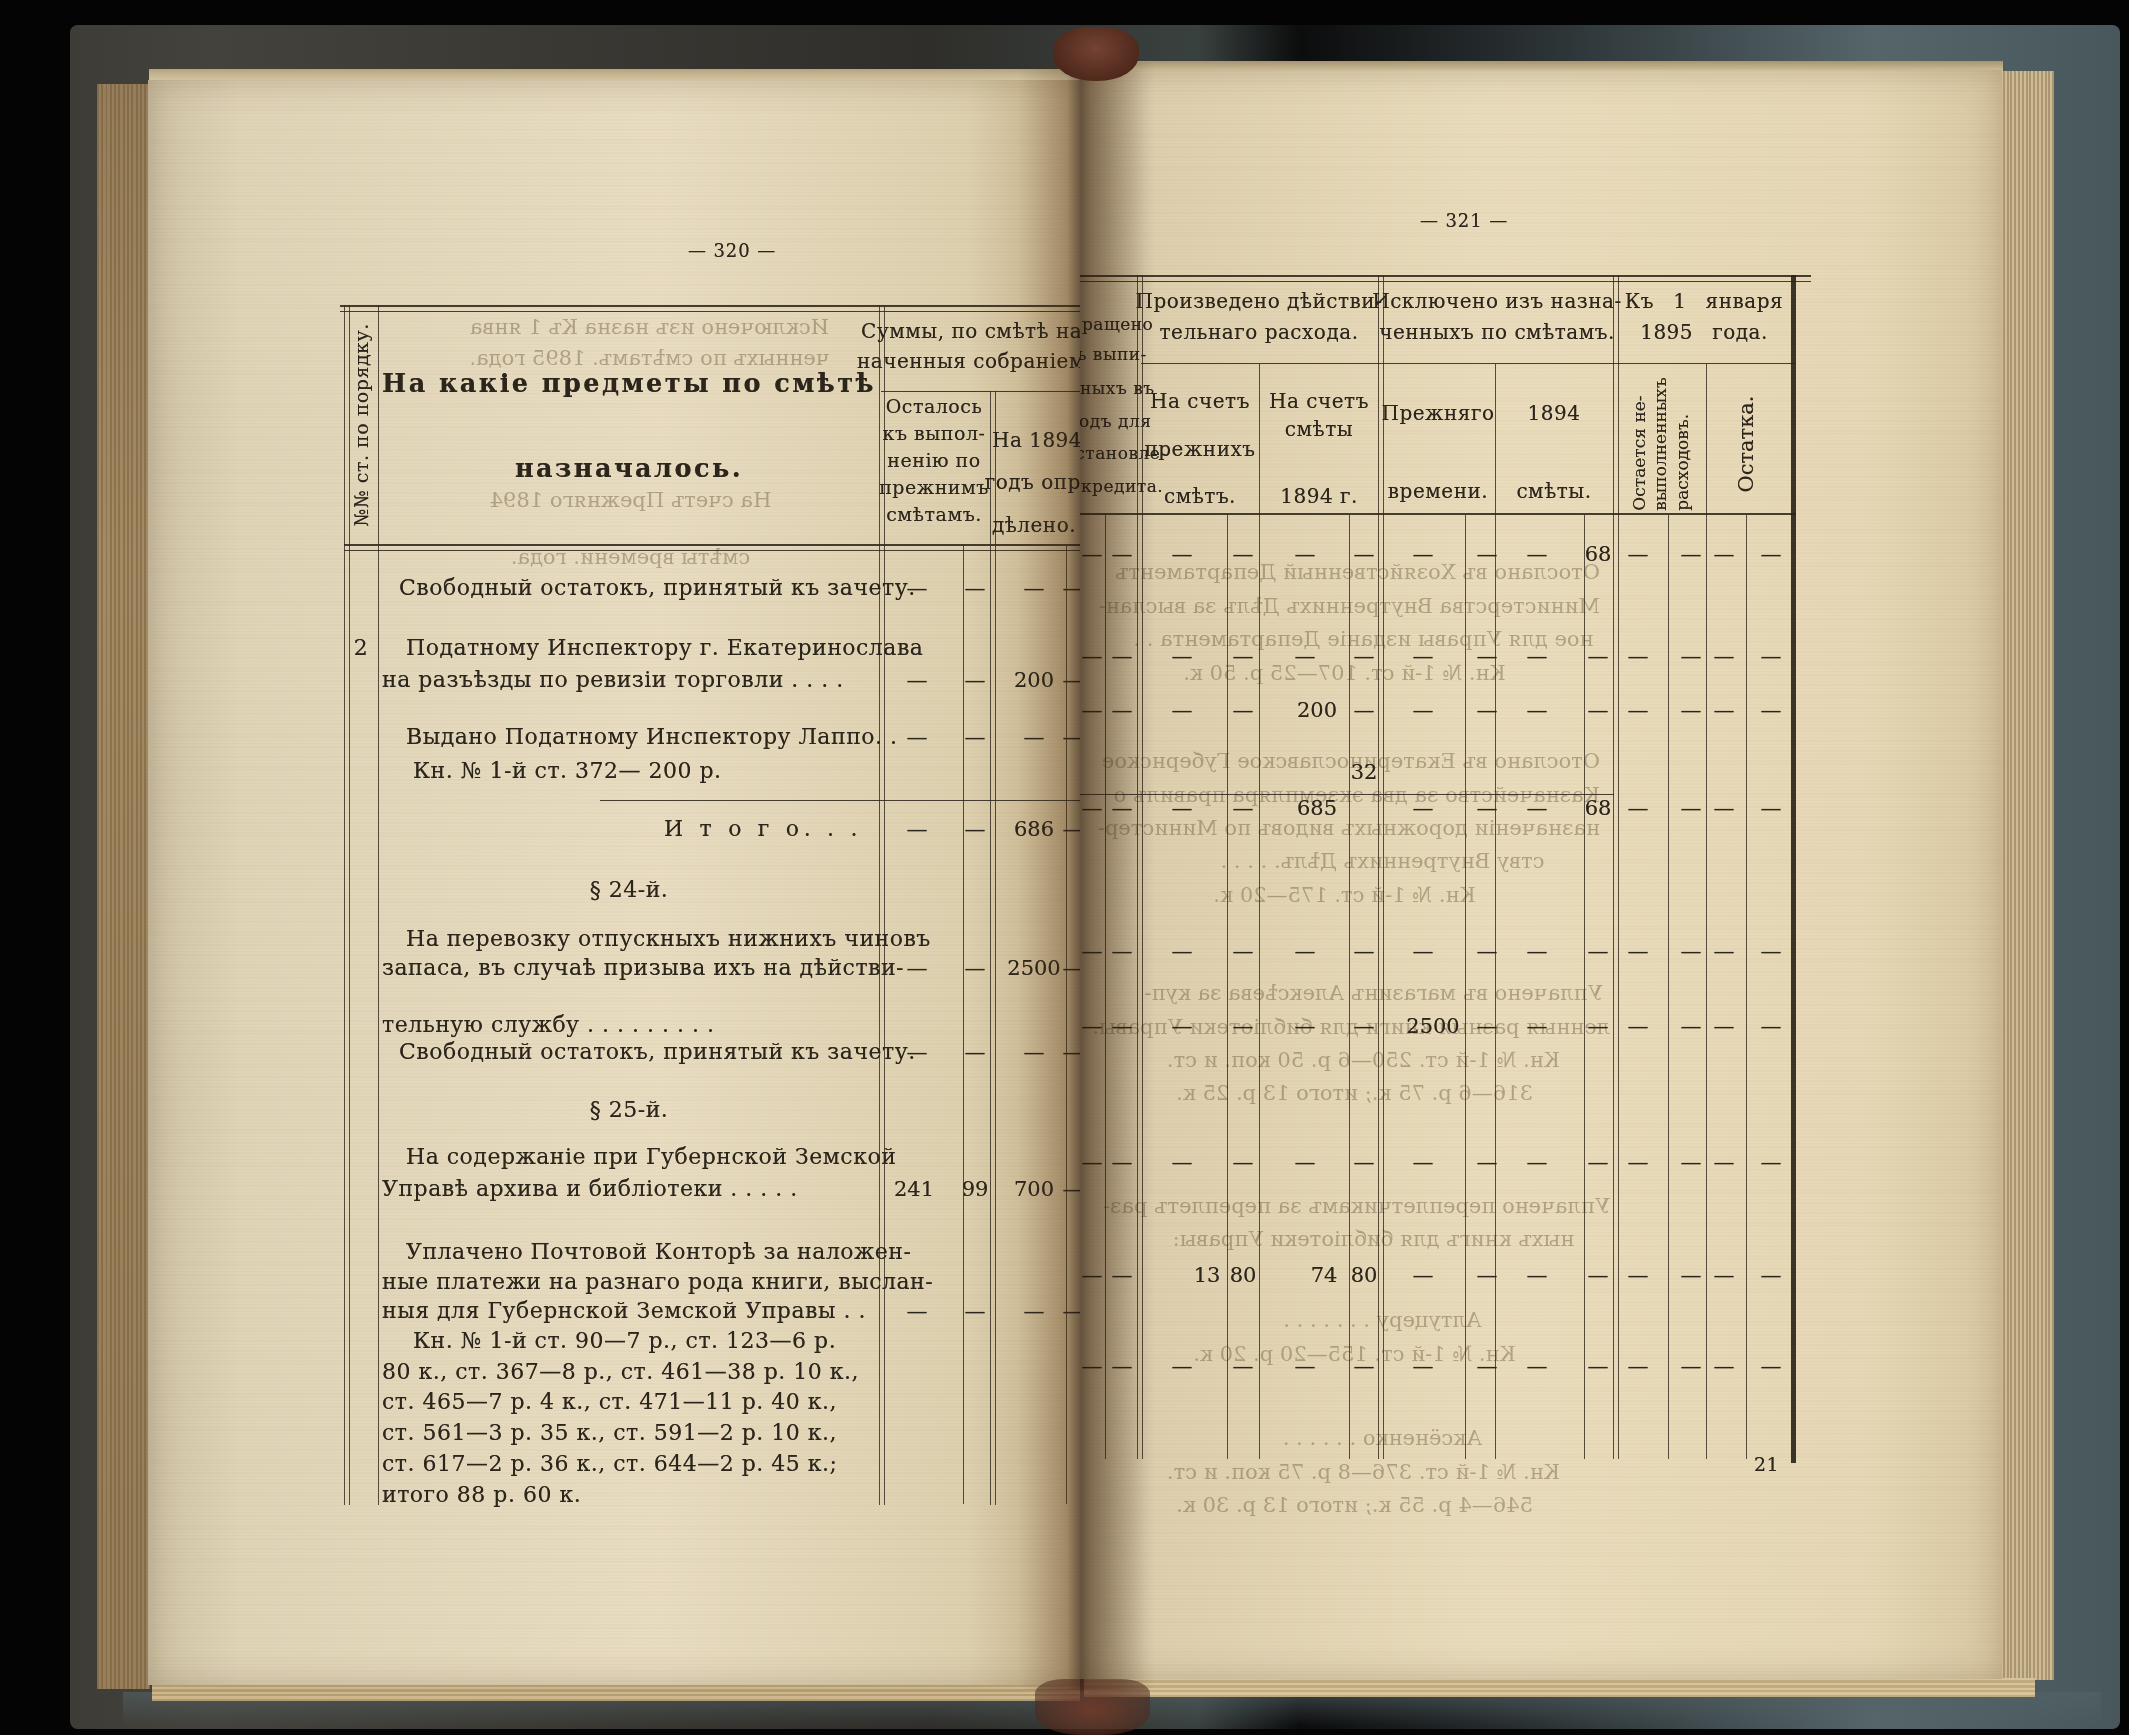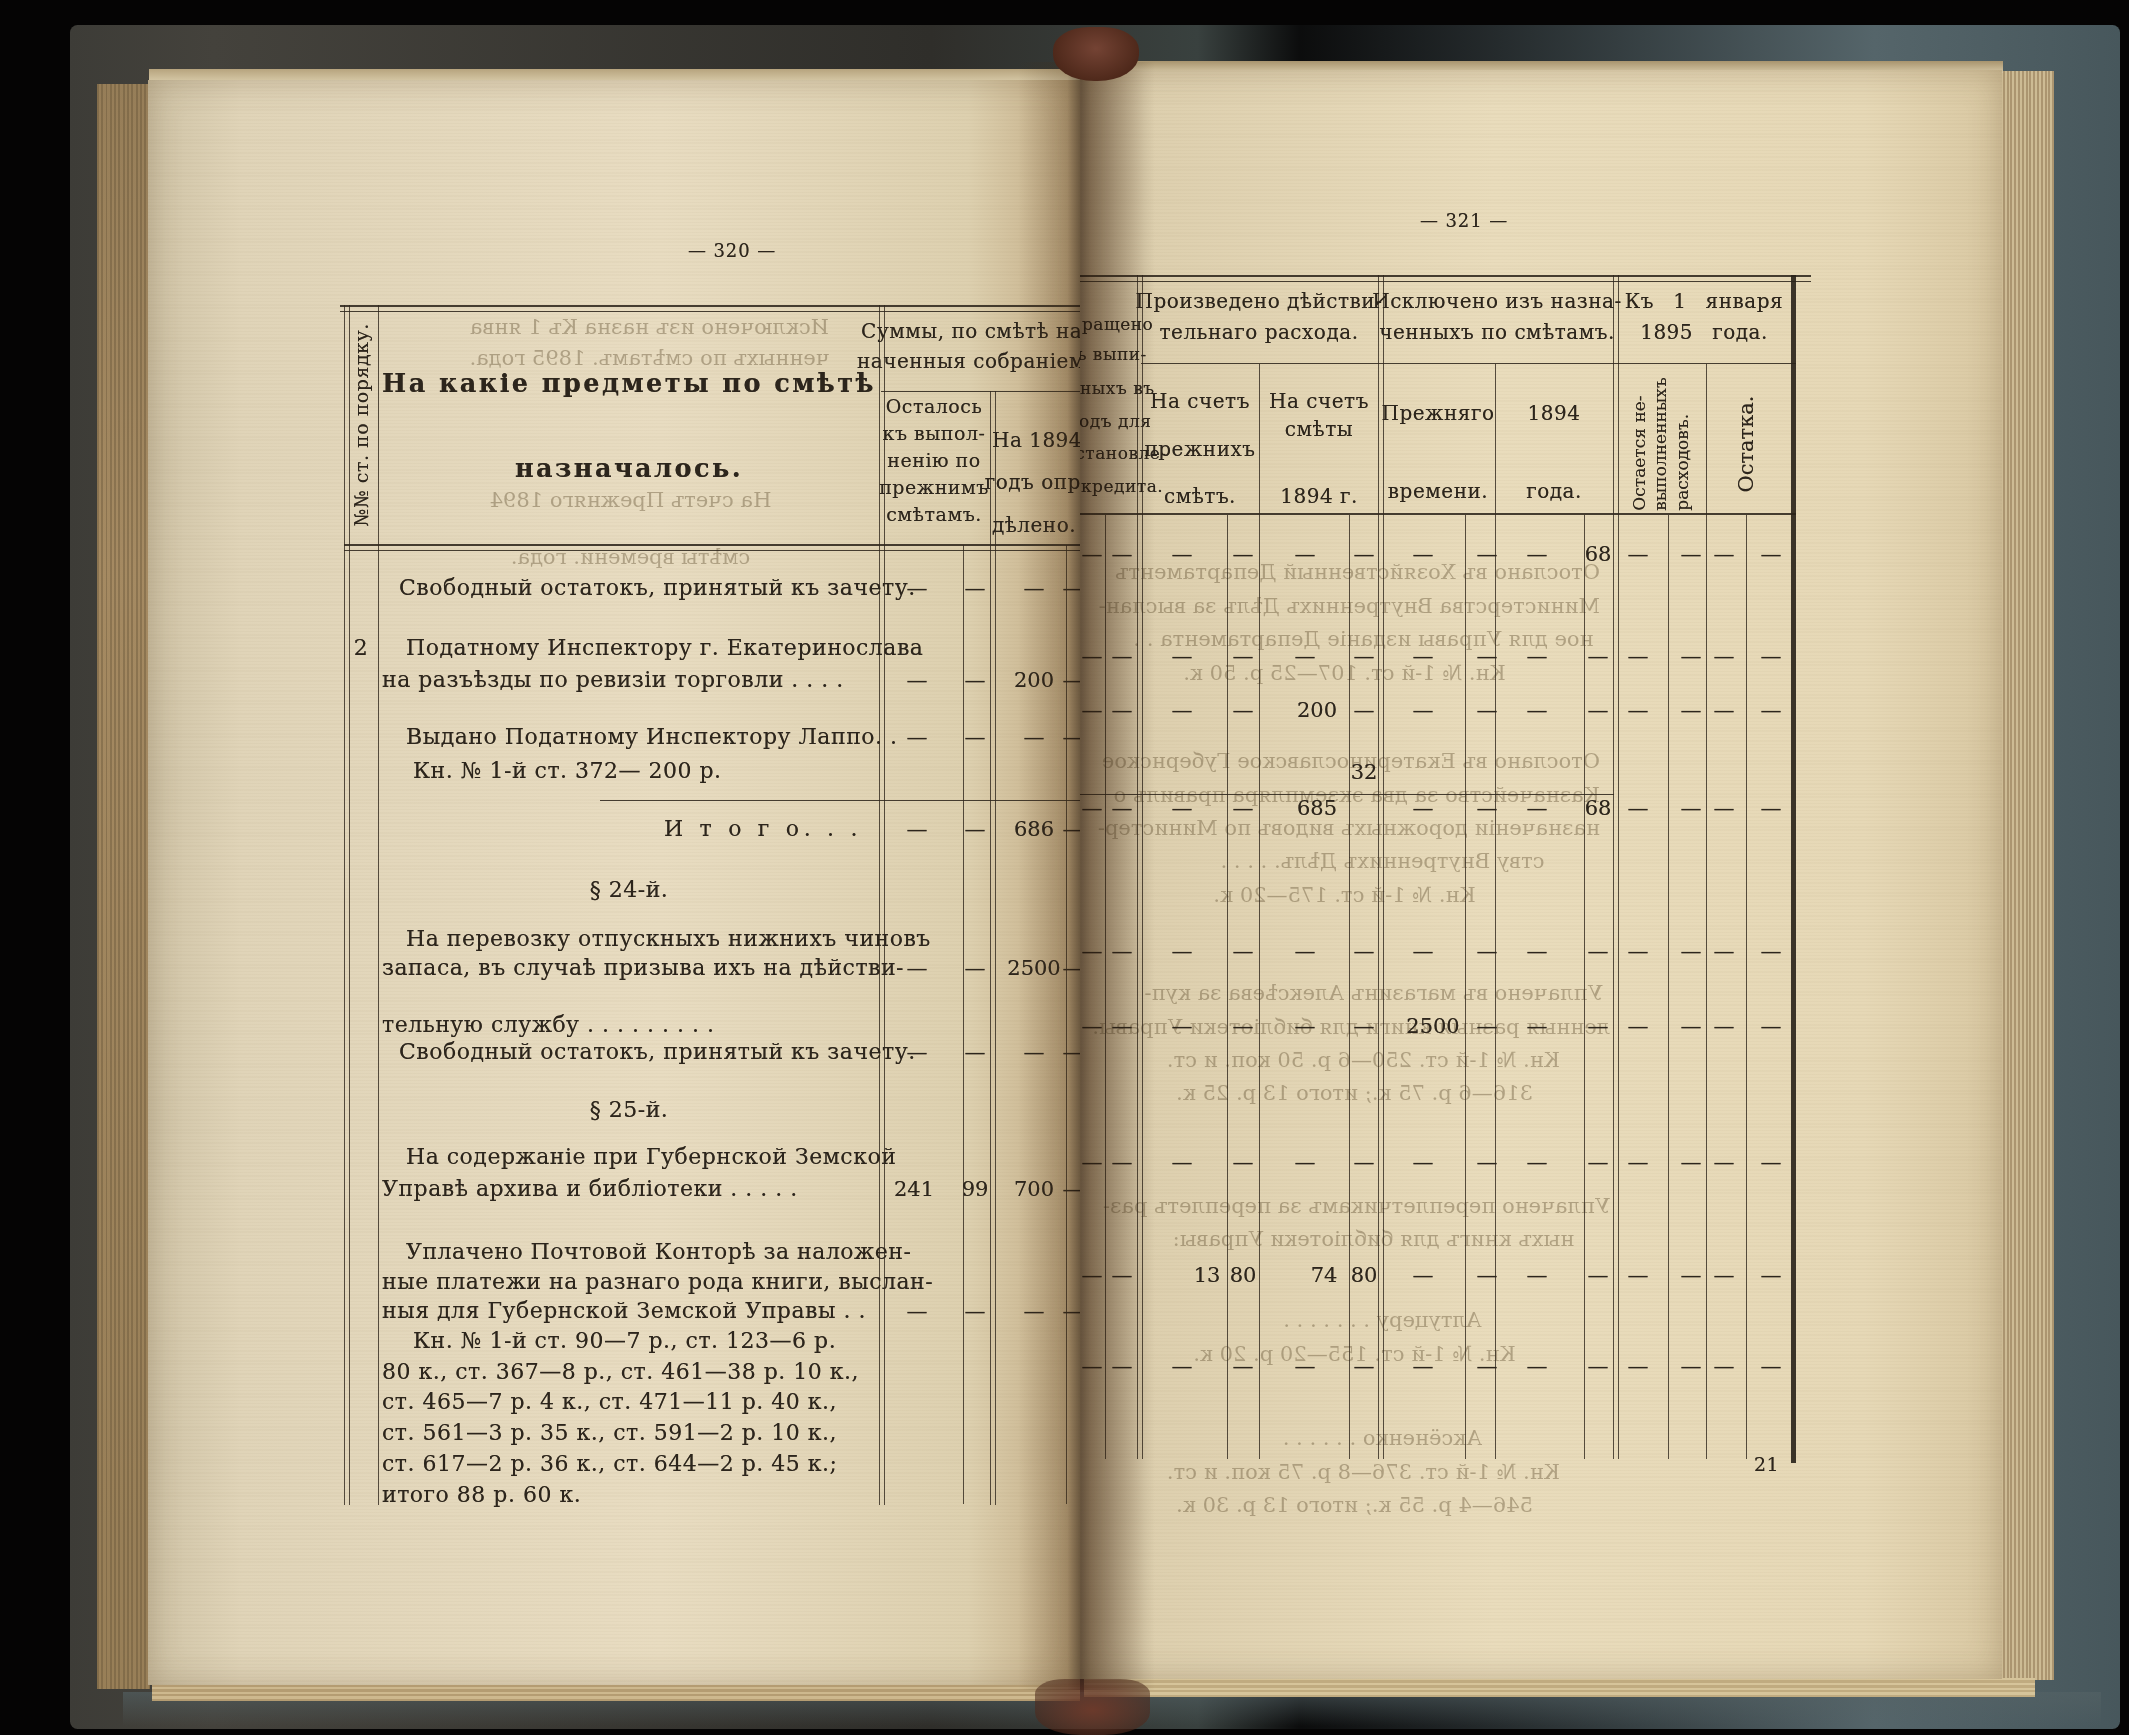--- a/index.html
+++ b/index.html
@@ -234,21 +234,21 @@
 
     <div class="txt c sub" style="left:120px;top:320px">На счетъ</div>
     <div class="txt c sub" style="left:120px;top:368px">прежнихъ</div>
     <div class="txt c sub" style="left:120px;top:415px">смѣтъ.</div>
     <div class="txt c sub" style="left:239px;top:320px">На счетъ</div>
     <div class="txt c sub" style="left:239px;top:348px">смѣты</div>
     <div class="txt c sub" style="left:239px;top:415px">1894 г.</div>
     <div class="txt c sub" style="left:358px;top:332px">Прежняго</div>
     <div class="txt c sub" style="left:358px;top:410px">времени.</div>
     <div class="txt c sub" style="left:474px;top:332px">1894</div>
-    <div class="txt c sub" style="left:474px;top:410px">года.</div>
+    <div class="txt c sub" style="left:474px;top:410px">смѣты.</div>
     <div class="rotc" style="left:581px;top:374px">
       <div class="rot" style="position:static;display:inline-block;font-size:17px;line-height:1.25;white-space:nowrap;text-align:left">
         <div>Остается не-</div><div>выполненныхъ</div><div>расходовъ.</div>
       </div>
     </div>
     <div class="rotc" style="left:666px;top:374px">
       <span class="rot" style="position:static;display:inline-block;font-size:21px;white-space:nowrap">Остатка.</span>
     </div>
 
     <div id="rcells">

